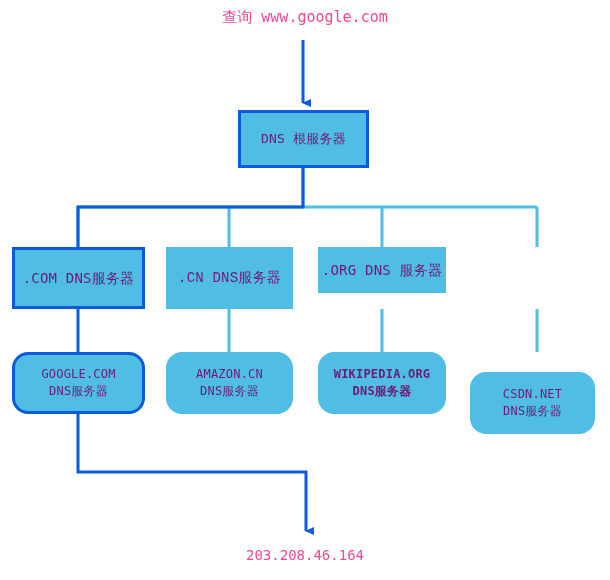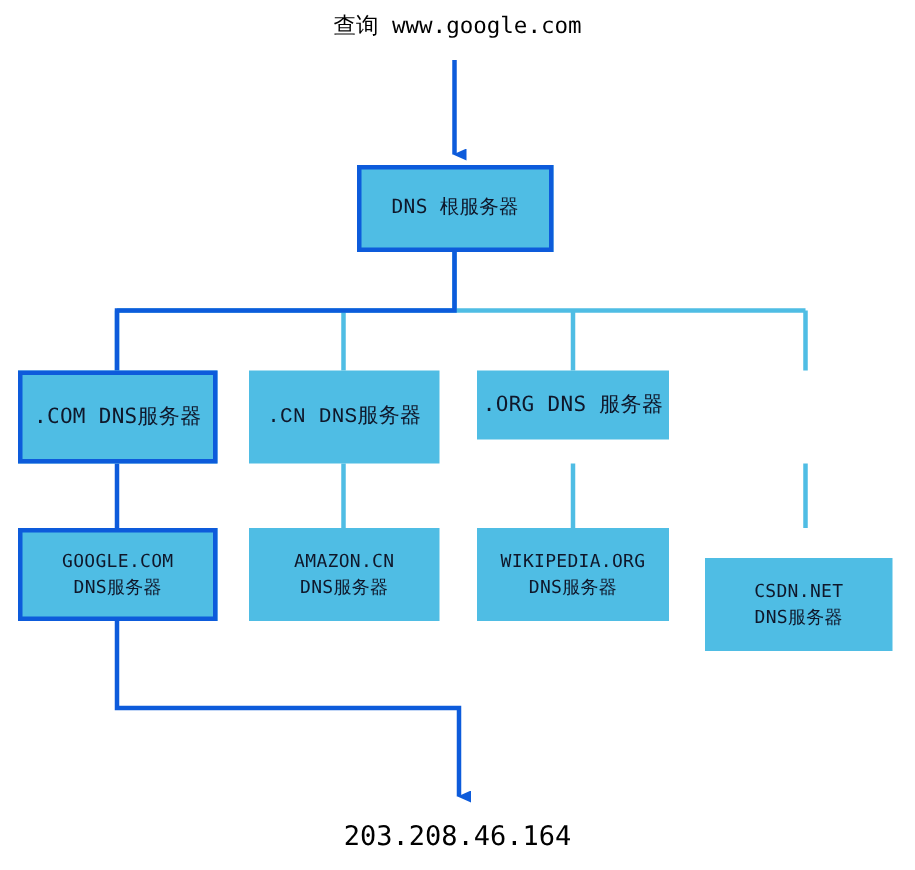--- a/index.html
+++ b/index.html
@@ -29,49 +29,49 @@
     height: 580px;
     pointer-events: none;
   }
   .node {
     position: absolute;
     box-sizing: border-box;
     display: flex;
     align-items: center;
     justify-content: center;
     text-align: center;
-    color: #0f172a;
+    color: #701a75;
     line-height: 1.45;
     letter-spacing: 0.2px;
     white-space: pre-line;
   }
   .node.lvl1 { font-size: 13px; }
   .node.lvl2 { font-size: 14px; }
-  .node.lvl3 { font-size: 12px; }
+  .node.lvl3 { font-size: 12px; border-radius: 16px; }
   .node.highlighted {
     border: 3px solid #0d5bdb;
   }
   .caption {
     position: absolute;
-    color: #000000;
+    color: #ec4899;
     white-space: pre;
   }
   .caption.query {
     left: 0;
     top: 8px;
     width: 610px;
     text-align: center;
     font-size: 15px;
   }
   .caption.result {
     left: 0;
     top: 547px;
     width: 610px;
     text-align: center;
-    font-size: 18px;
+    font-size: 14px;
   }
 </style>
 </head>
 <body>
 
 <div id="diagram">
 
   <div class="caption query">查询 www.google.com</div>
 
   <svg class="edge-layer" viewBox="0 0 610 580" width="610" height="580">
@@ -101,20 +101,20 @@
   <div class="node lvl1 highlighted" style="left:238px; top:110px; width:131px; height:58px; background:#4fbde4;">DNS 根服务器</div>
 
   <div class="node lvl2 highlighted" style="left:12px; top:247px; width:133px; height:62px; background:#4fbde4;">.COM DNS服务器</div>
   <div class="node lvl2" style="left:166px; top:247px; width:127px; height:62px; background:#4fbde4;font-family:Liberation Mono, monospace;">.CN DNS服务器</div>
   <div class="node lvl2" style="left:318px; top:247px; width:128px; height:46px; background:#4fbde4;">.ORG DNS 服务器</div>
 
   <div class="node lvl3 highlighted" style="left:12px; top:352px; width:133px; height:62px; background:#4fbde4;">GOOGLE.COM
 DNS服务器</div>
   <div class="node lvl3" style="left:166px; top:352px; width:127px; height:62px; background:#4fbde4;">AMAZON.CN
 DNS服务器</div>
-  <div class="node lvl3" style="left:318px; top:352px; width:128px; height:62px; background:#4fbde4;">WIKIPEDIA.ORG
+  <div class="node lvl3" style="left:318px; top:352px; width:128px; height:62px; background:#4fbde4;font-weight:bold;">WIKIPEDIA.ORG
 DNS服务器</div>
   <div class="node lvl3" style="left:470px; top:352px; width:125px; height:62px; background:#4fbde4;margin-top:20px;">CSDN.NET
 DNS服务器</div>
 
   <div class="caption result">203.208.46.164</div>
 
 </div>
 
 </body></html>

